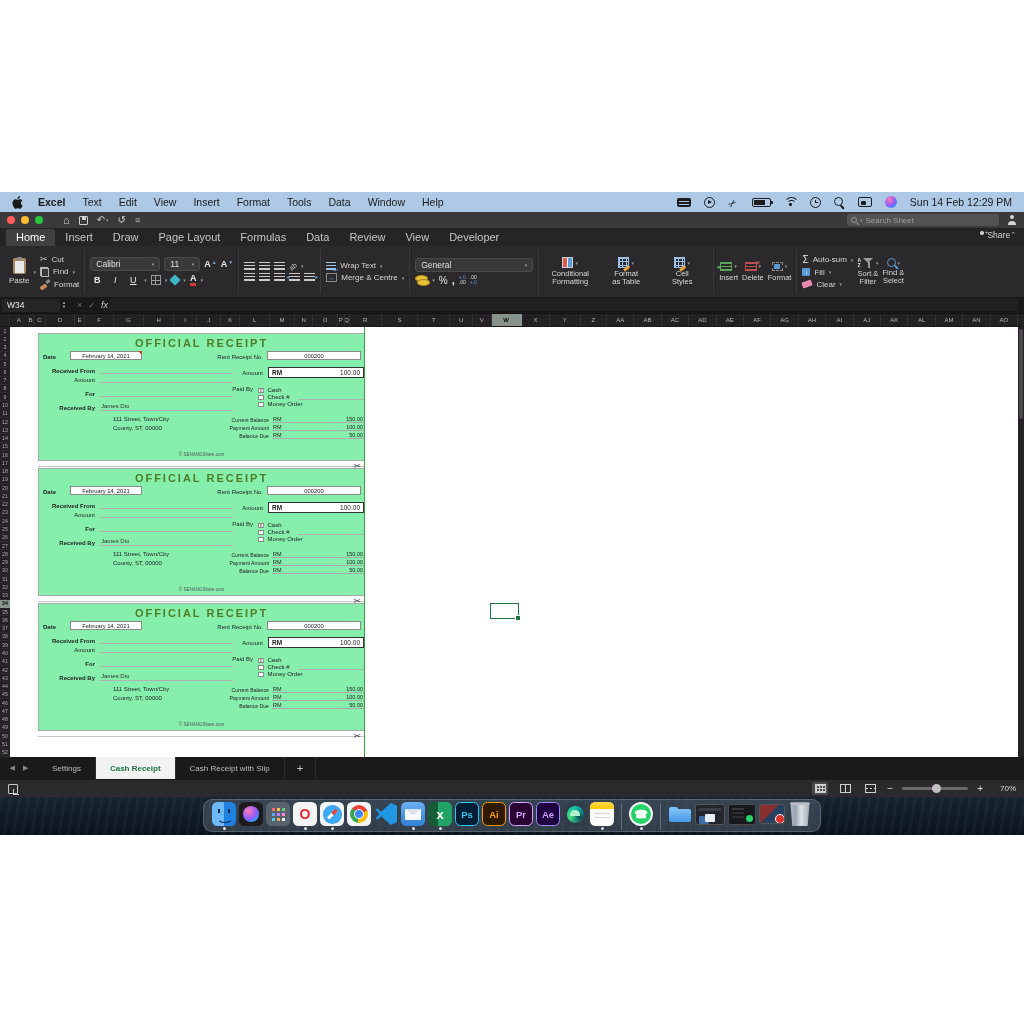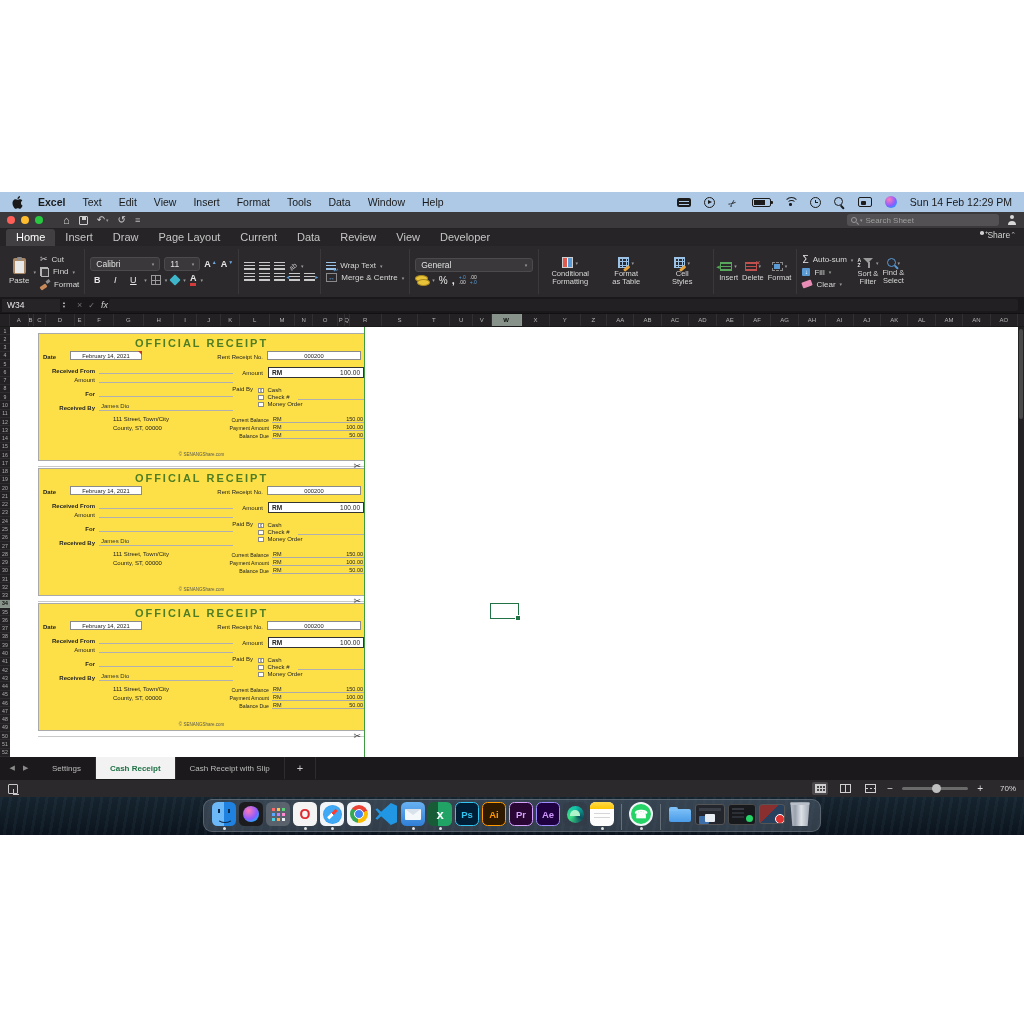--- a/index.html
+++ b/index.html
@@ -170,21 +170,21 @@
   .gridcontent{flex:1;position:relative;background:#fff;overflow:hidden}
   .vscroll{flex:0 0 6px;background:#232123;position:relative}
   .vscroll::after{content:"";position:absolute;left:1px;right:1px;top:2px;height:90px;background:#4a4a4a;border-radius:3px}
   .pagebreak{position:absolute;left:354px;top:0;bottom:0;width:1px;background:#3f9b41}
   .selection{position:absolute;left:480px;top:276px;width:29px;height:16px;border:1.5px solid #217346}
   .selection::after{content:"";position:absolute;right:-2.5px;bottom:-2.5px;width:3.5px;height:3.5px;background:#217346;border:1px solid #fff}
 
   
   .receipts{position:absolute;left:28px;top:6px;width:327px}
   .receipt-block{height:135px;position:relative}
-  .rform{position:relative;height:128px;background:#fde047;border:1px solid #a9a9a9}
+  .rform{position:relative;height:128px;background:#86efac;border:1px solid #a9a9a9}
   .r-title{margin-top:3px;text-align:center;font-size:11px;font-weight:bold;letter-spacing:2px;color:#4e7d25}
   .r-line1{position:absolute;left:4px;right:3px;top:17px;display:flex;align-items:flex-end;font-size:6px;color:#222}
   .r-lbl{font-weight:bold;white-space:nowrap}
   .r-lbl.n{font-weight:normal}
   .date-box{width:72px;height:9px;border:1px solid #8a8a8a;margin-left:14px;text-align:center;font-size:5.8px;line-height:8px;position:relative;background:#fff}
   .receipt-block:nth-child(1) .date-box::after{content:"";position:absolute;top:-1px;right:-1px;border:2.5px solid transparent;border-top-color:#c0392b;border-right-color:#c0392b}
   .flexsp{flex:1}
   .no-box{width:94px;height:9px;border:1px solid #8a8a8a;margin-left:4px;text-align:center;font-size:5.8px;line-height:8px;background:#fff}
   .r-left{position:absolute;left:4px;top:31px;width:190px;font-size:6px;color:#222}
   .lrow{display:flex;align-items:flex-end;height:9px}
@@ -354,21 +354,21 @@
       <input placeholder="Search Sheet" style="">
     </div>
     <span class="ico-person"></span>
   </div>
 
   <div class="ribbontabs">
     <span class="rtab active">Home</span>
         <span class="rtab">Insert</span>
         <span class="rtab">Draw</span>
         <span class="rtab">Page Layout</span>
-        <span class="rtab">Current</span>
+        <span class="rtab">Formulas</span>
         <span class="rtab">Data</span>
         <span class="rtab">Review</span>
         <span class="rtab">View</span>
         <span class="rtab">Developer</span>
     <div class="share-cl">
       <span class="share-person"></span>
       <span class="share-lbl">Share</span>
       <span class="collapse-chev">⌃</span>
     </div>
   </div>

